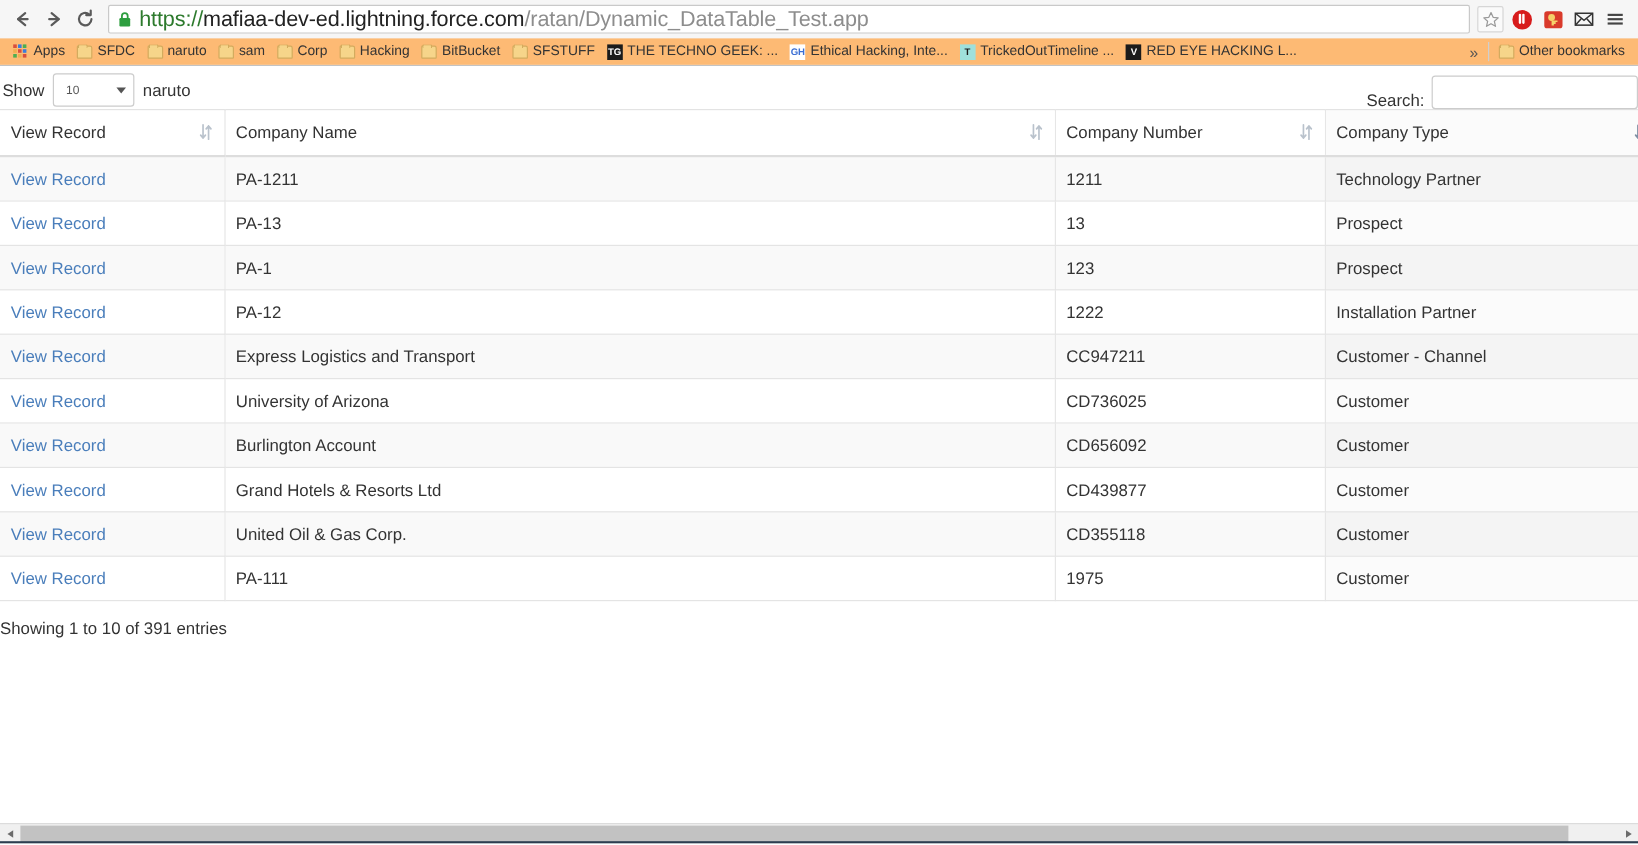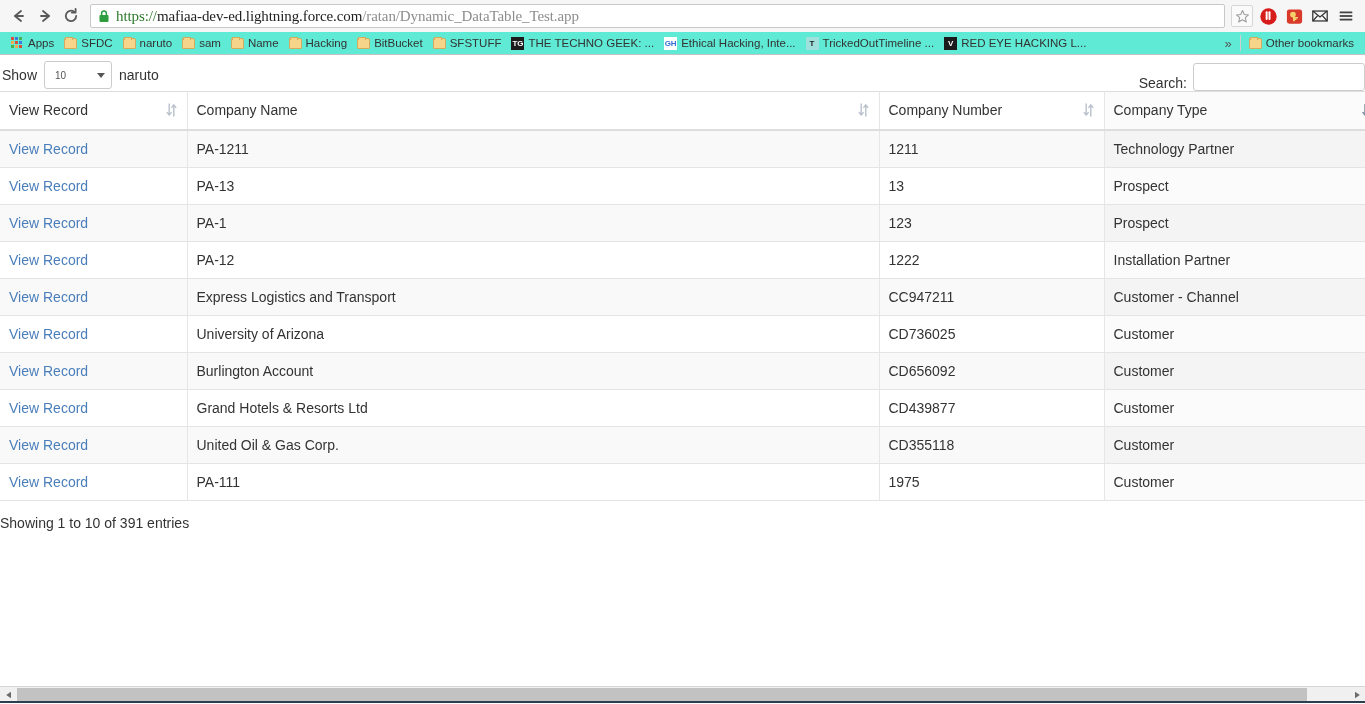--- a/index.html
+++ b/index.html
@@ -45,27 +45,26 @@
     align-items: center;
     padding: 0 4px;
     position: relative;
   }
   #lock-icon {
     width: 14px; height: 14px;
     margin: 0 5px 0 2px;
     flex: 0 0 auto;
   }
   #url-text {
-    font-size: 15px;
+    font-size: 18px;
     color: #8d8d8d;
     white-space: nowrap;
     overflow: hidden;
     flex: 1 1 auto;
     letter-spacing: -0.1px;
-    font-family: Liberation Serif, serif;
   }
   #url-text .scheme { color: #2d7a2d; }
   #url-text .host { color: #222222; }
   #star-btn {
     width: 22px; height: 22px;
     display: flex; align-items: center; justify-content: center;
     border: 1px solid #d6d6d6;
     background: #fafafa;
     border-radius: 2px;
     margin-right: 2px;
@@ -76,21 +75,21 @@
     display: flex; align-items: center; justify-content: center;
     flex: 0 0 auto;
   }
 
   
   #bookmarks-bar {
     height: 22px;
     display: flex;
     align-items: center;
     padding: 0 6px;
-    background: #5eead4;
+    background: #fdba74;
     font-size: 11.5px;
     color: #333333;
     white-space: nowrap;
     overflow: hidden;
     position: relative;
   }
   .bm {
     display: flex;
     align-items: center;
     height: 19px;
@@ -447,21 +446,21 @@
     <div class="bm">
       <span class="folder-ico"></span>
       <span class="bm-label">naruto</span>
     </div>
     <div class="bm">
       <span class="folder-ico"></span>
       <span class="bm-label">sam</span>
     </div>
     <div class="bm">
       <span class="folder-ico"></span>
-      <span class="bm-label">Name</span>
+      <span class="bm-label">Corp</span>
     </div>
     <div class="bm">
       <span class="folder-ico"></span>
       <span class="bm-label">Hacking</span>
     </div>
     <div class="bm">
       <span class="folder-ico"></span>
       <span class="bm-label">BitBucket</span>
     </div>
     <div class="bm">

